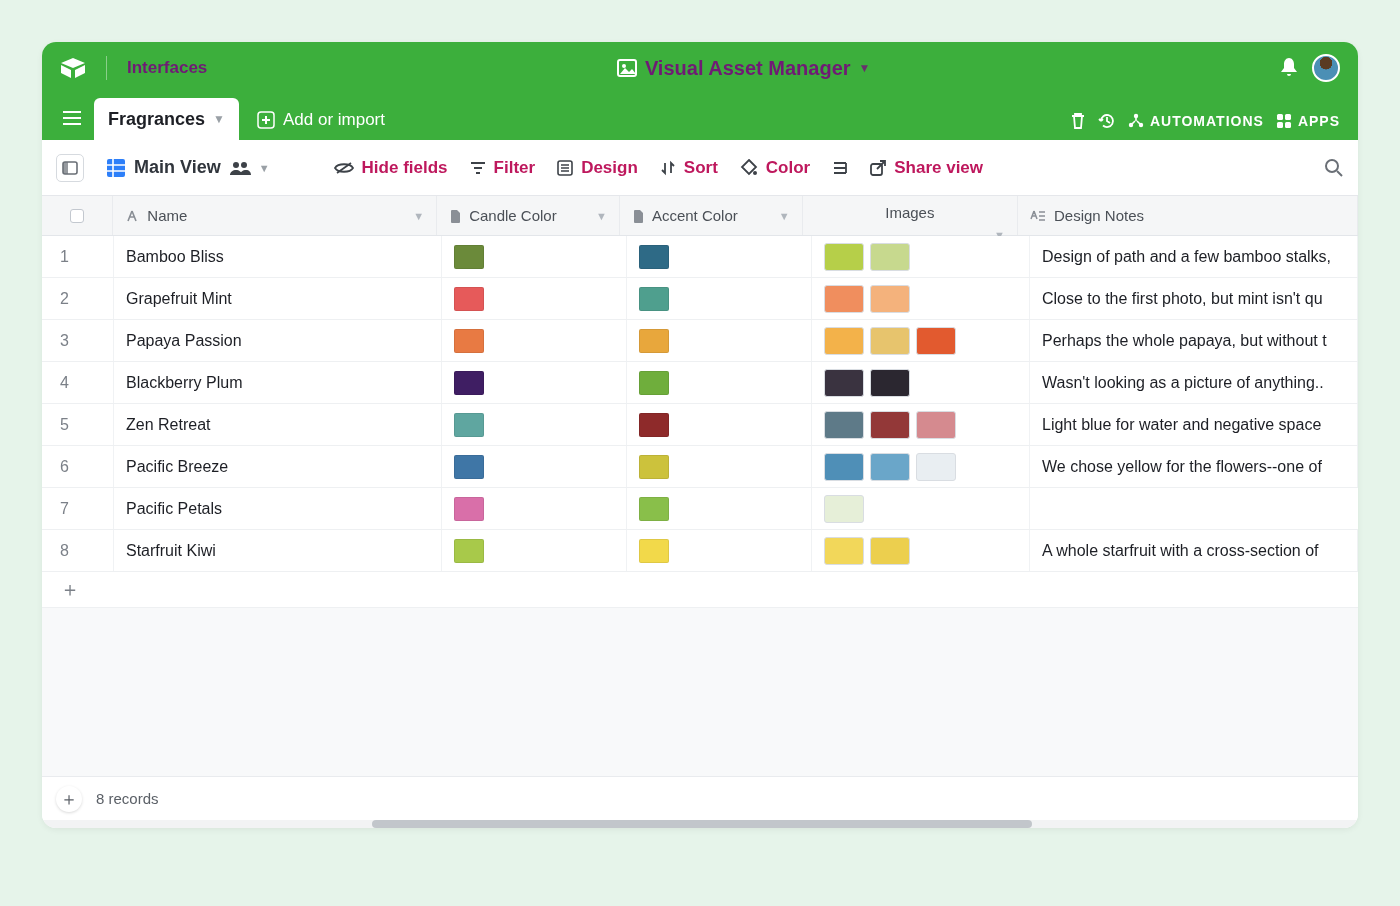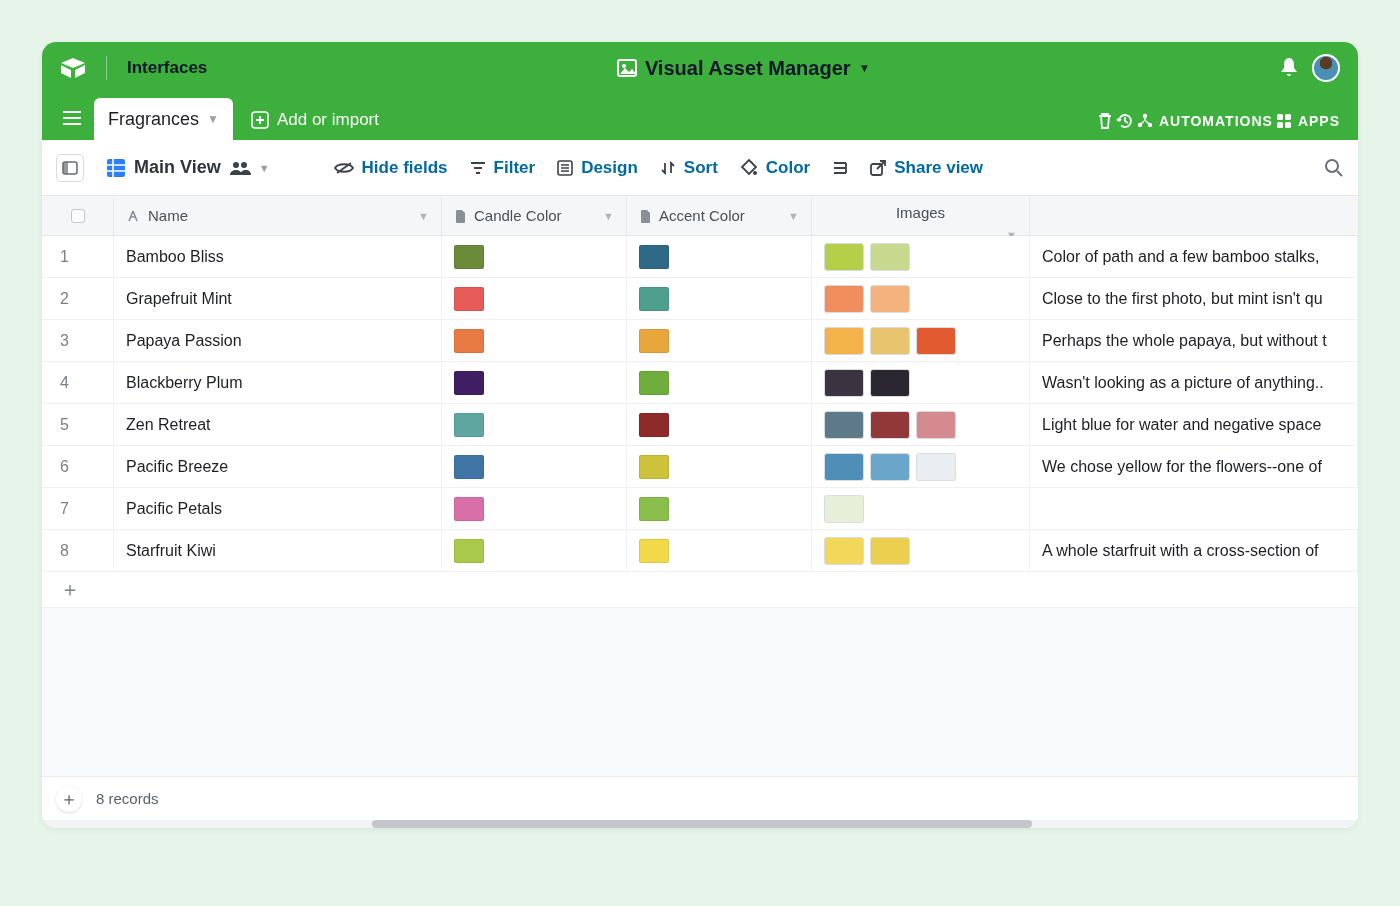--- a/index.html
+++ b/index.html
@@ -19,21 +19,21 @@
     height: 786px;
     display: flex;
     flex-direction: column;
   }
   
   .topbar {
     background: #3caf3c;
     height: 52px;
     display: flex;
     align-items: center;
-    color: #0f172a;
+    color: #701a75;
     padding: 0 18px;
     gap: 14px;
   }
   .logo-cube { width: 26px; height: 22px; display:flex; align-items:center; justify-content:center; }
   .divider-vert { width:1px; height:24px; background: rgba(255,255,255,0.4); margin: 0 6px; }
   .topbar .interfaces { font-weight:600; font-size:17px; }
   .topbar .center { flex:1; display:flex; justify-content:center; align-items:center; gap:8px; font-size:20px; font-weight:700;}
   .topbar .right { display:flex; align-items:center; gap:14px; }
   .avatar { width:28px; height:28px; border-radius:50%; background:#7cc3e6; border:2px solid #fff; background-image: radial-gradient(circle at 50% 30%, #5a3b22 0 30%, #4b8fb5 31% 100%);}
   
@@ -49,44 +49,44 @@
   .tabrow .menu-btn { width:24px; height:24px; display:flex; align-items:center; justify-content:center; margin: 0 10px 10px 0; cursor:pointer;}
   .tab {
     background:#fff;
     color:#1d1f25;
     height: 42px;
     padding: 0 14px;
     border-radius: 6px 6px 0 0;
     display:flex;
     align-items:center;
     gap:8px;
-    font-weight:400;
+    font-weight:700;
     font-size:18px;
   }
   .tab .caret { color:#9aa0a6; font-size:12px;}
   .add-import { display:flex; align-items:center; gap:8px; color:#fff; font-size:17px; margin-left:18px; margin-bottom:10px; cursor:pointer; font-weight:500;}
   .tabrow .spacer { flex:1;}
-  .tabrow .righttools { display:flex; align-items:center; gap:3px; margin-bottom:10px; font-size:14px; font-weight:700; letter-spacing:1px;}
+  .tabrow .righttools { display:flex; align-items:center; gap:12px; margin-bottom:10px; font-size:14px; font-weight:700; letter-spacing:1px;}
   .righttools .lbl { display:flex; align-items:center; gap:6px; cursor:pointer;}
   
   .viewbar {
     height:56px;
     border-bottom:1px solid #e5e7eb;
     display:flex;
     align-items:center;
     padding: 0 14px;
     gap:22px;
     color:#30353c;
     font-size:17px;
     font-weight:500;
   }
   .viewbar .iconbox { width:28px; height:28px; border:1px solid #d6dadf; border-radius:5px; display:flex; align-items:center; justify-content:center; cursor:pointer; }
   .viewbar .mainview { display:flex; align-items:center; gap:8px; font-weight:700; font-size:18px;}
   .viewbar .mainview .grid-ic { color:#2d7ff9; }
-  .viewbar .tool { display:flex; align-items:center; gap:8px; cursor:pointer; color:#0369a1; font-weight:600;}
+  .viewbar .tool { display:flex; align-items:center; gap:8px; cursor:pointer; color:#be185d; font-weight:600;}
   .viewbar .growspace { flex:1; }
   
   .tablewrap { flex:1; overflow:hidden; display:flex; flex-direction:column; background:#f8f9fa;}
   .thead {
     display:flex;
     height:40px;
     background:#f5f6f7;
     border-bottom:1px solid #e3e6ea;
     font-size:15px;
     color:#4b5057;
@@ -307,37 +307,43 @@
         <span>Accent Color</span>
         <span class="caret-sm">▼</span>
       </div>
       <div class="th col-images">
         <svg width="12" height="14" viewBox="0 0 12 14">
             <path d="M3 1h5l3 3v9a1 1 0 0 1-1 1H3a1 1 0 0 1-1-1V2a1 1 0 0 1 1-1Z" fill="#8a8f96"></path>
           </svg>
         <span>Images</span>
         <span class="caret-sm">▼</span>
       </div>
+      <div class="th col-notes">
+        <svg width="16" height="14" viewBox="0 0 16 14">
+            <path d="M4 2L1 10M4 2l3 8M2 7h4M9 3h6M9 7h6M9 11h6" stroke="#8a8f96" stroke-width="1.5" fill="none"></path>
+          </svg>
+        <span>Design Notes</span>
+      </div>
     </div>
 
     <div class="tbody" id="tbody">
         <div class="row">
     <div class="cell num">1</div>
     <div class="cell name">Bamboo Bliss</div>
     <div class="cell swatchcell">
             <div class="swatch" style="background:#6b8a3a;"></div>
           </div>
     <div class="cell swatchcell">
             <div class="swatch" style="background:#2e6a86;"></div>
           </div>
     <div class="cell images">
             <div class="thumb" style="background:#b6cf49;"></div>
             <div class="thumb" style="background:#c7d98e;"></div>
           </div>
-    <div class="cell notes">Color of path and a few bamboo stalks,</div>
+    <div class="cell notes">Design of path and a few bamboo stalks,</div>
         </div>
         <div class="row">
     <div class="cell num">2</div>
     <div class="cell name">Grapefruit Mint</div>
     <div class="cell swatchcell">
             <div class="swatch" style="background:#e65a5a;"></div>
           </div>
     <div class="cell swatchcell">
             <div class="swatch" style="background:#4f9f8e;"></div>
           </div>

